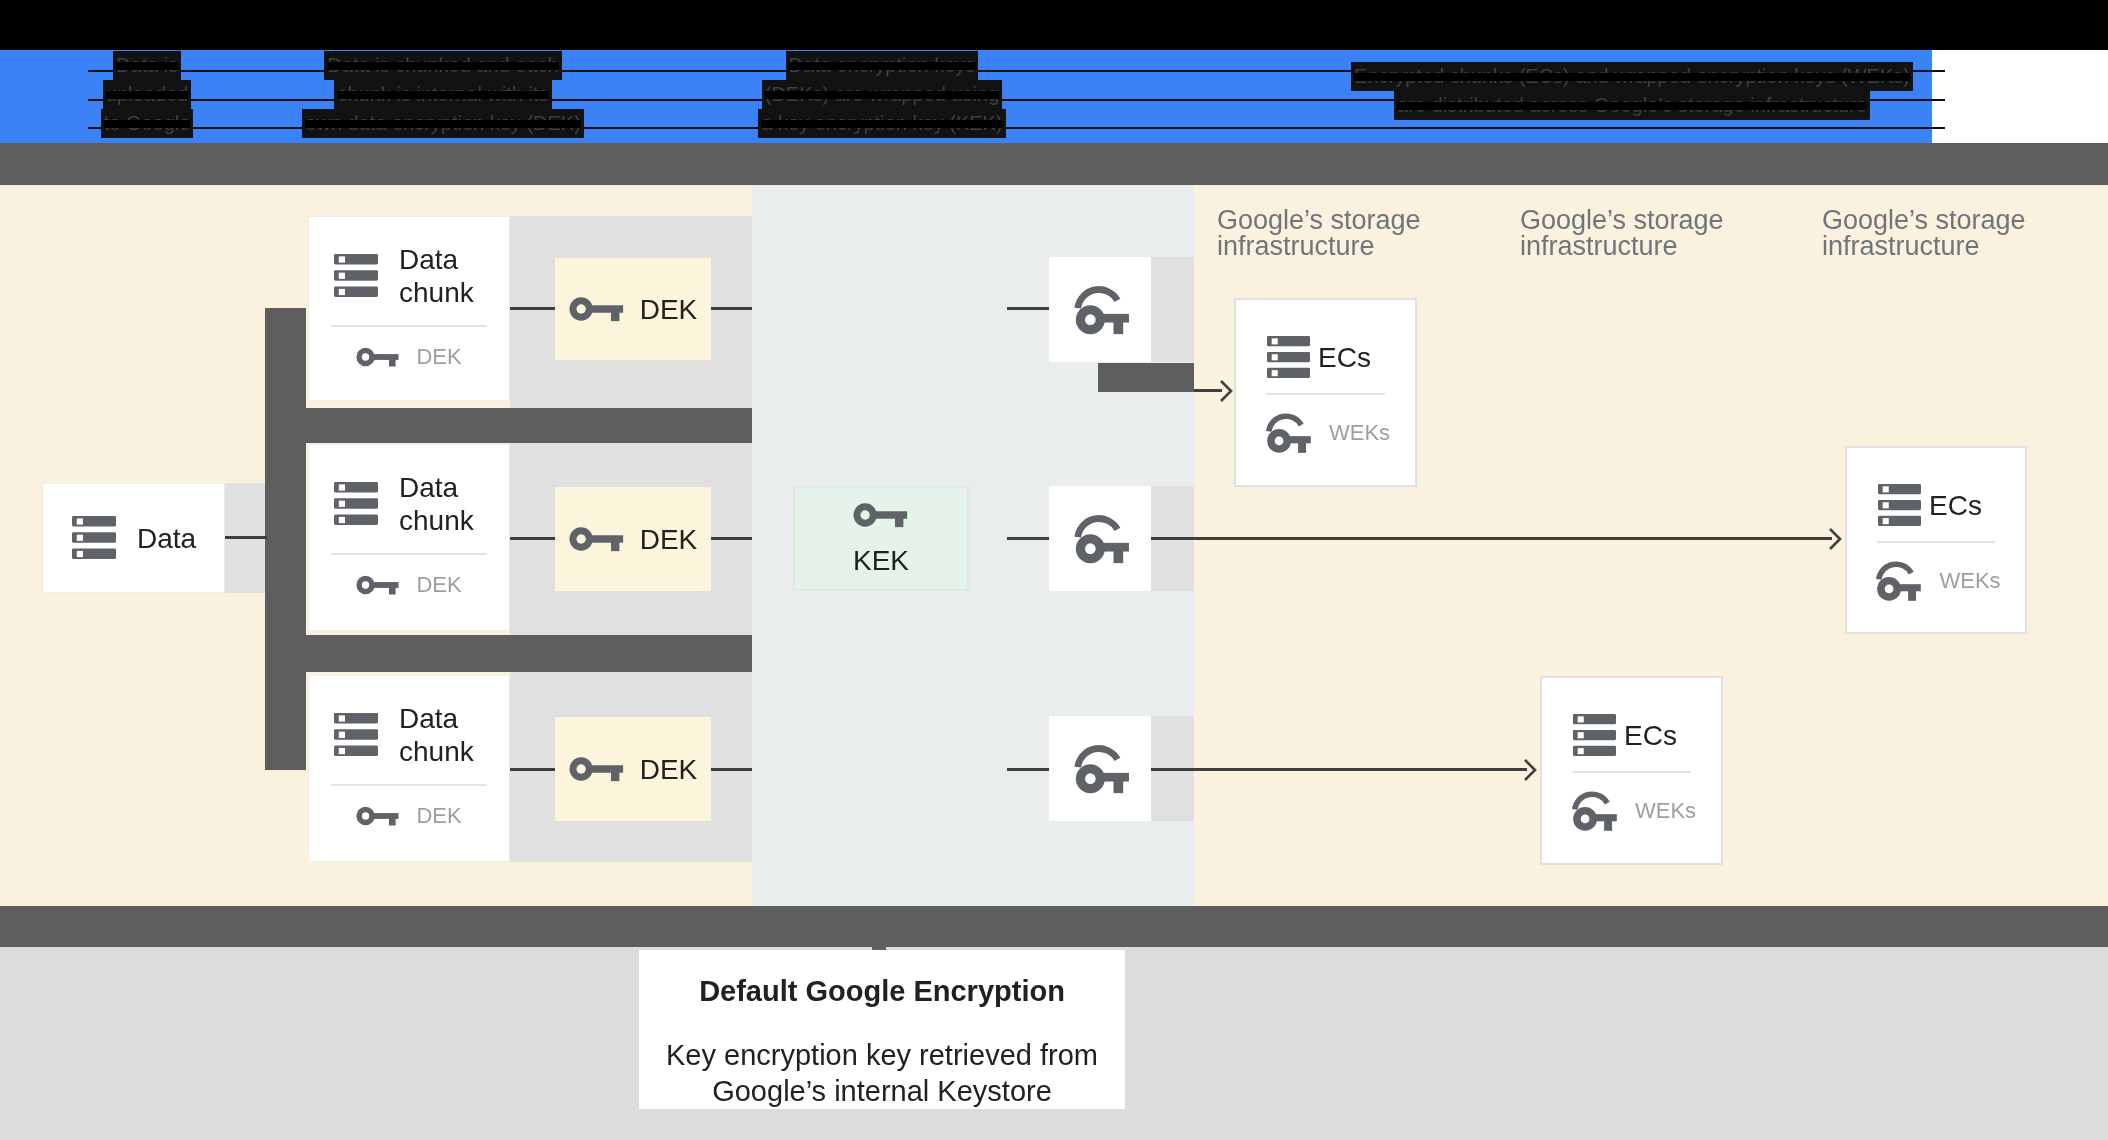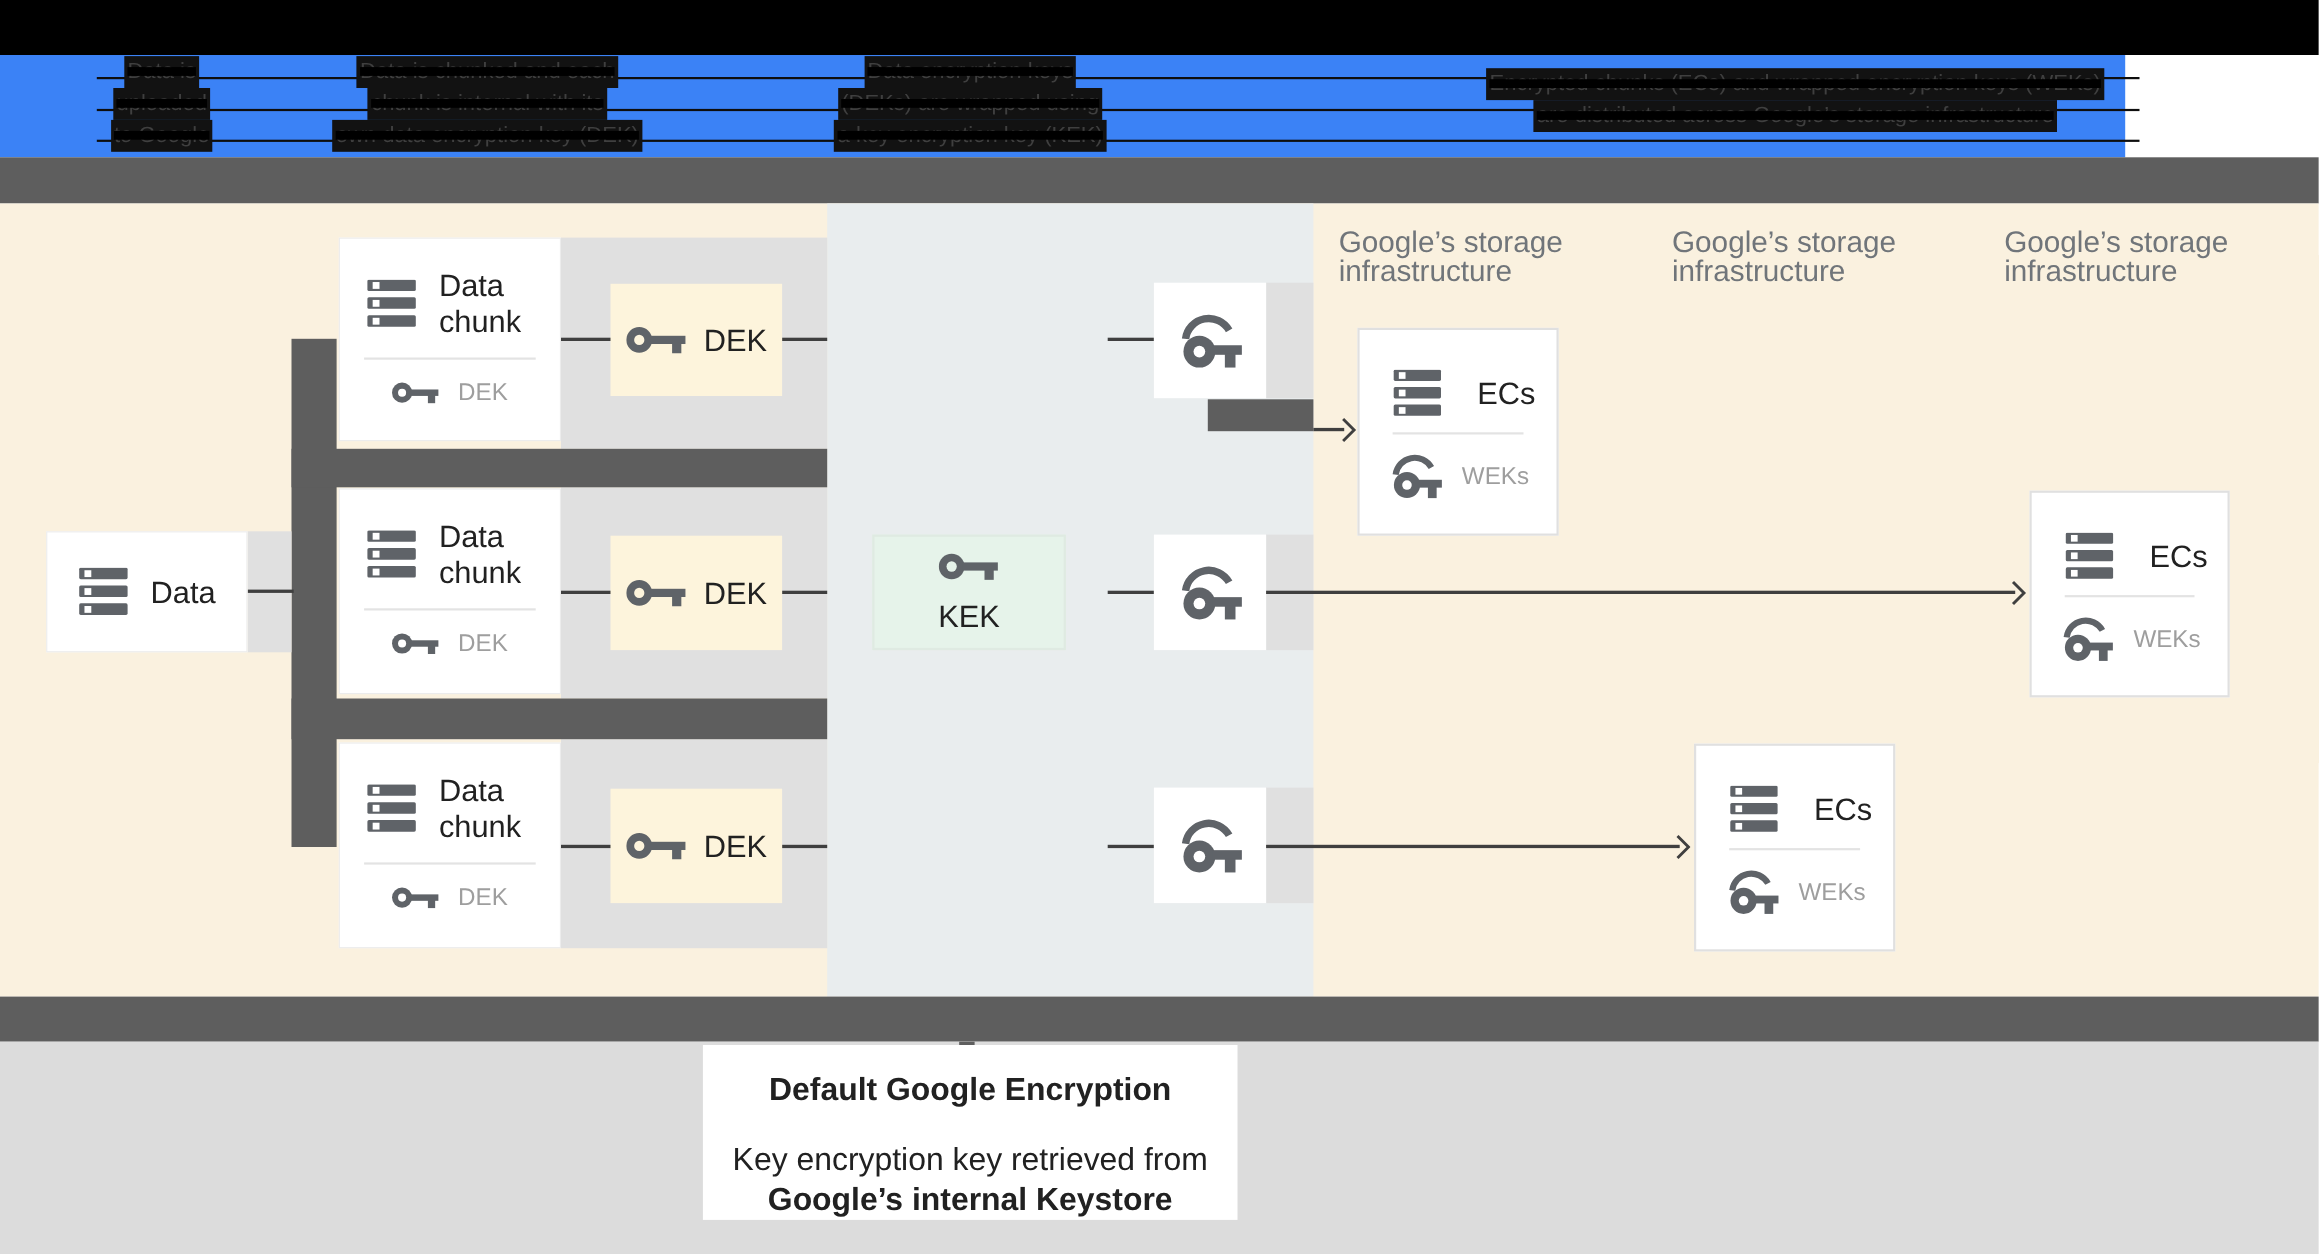--- a/index.html
+++ b/index.html
@@ -41,29 +41,29 @@
   .chunk-head{display:flex;align-items:center;gap:20px;padding:26px 0 0 24px;}
   .divider{border-top:2px solid #e3e3e3;margin:16px 22px 0 22px;}
   .keyrow{display:flex;align-items:center;justify-content:center;gap:16px;margin-top:17px;}
 
   .pill{display:flex;align-items:center;justify-content:center;gap:15px;box-sizing:border-box;}
   .dek-box{background:#fdf4dc;--hole:#fdf4dc;}
   .kek-box{background:#e6f3ea;border:2px solid #dfeae2;--hole:#e6f3ea;}
   .keybox{display:flex;align-items:center;justify-content:center;background:#fff;}
 
   .ecs-box{display:block;}
-  .ecs-head{display:flex;align-items:center;gap:32px;padding:36px 0 0 30px;}
+  .ecs-head{display:flex;align-items:center;gap:7px;padding:36px 0 0 30px;}
   .ecs-div{border-top:2px solid #e3e3e3;margin:14px 30px 0 30px;}
   .ecs-keyrow{display:flex;align-items:center;justify-content:center;gap:16px;margin-top:15px;}
 
   
   .caption-card{left:639px;top:950px;width:486px;height:159px;background:#fff;text-align:center;color:#212121;}
   .caption-title{font-size:29px;font-weight:bold;margin-top:25px;}
   .caption-body{font-size:29px;margin-top:29px;line-height:36px;}
-  .caption-bold{font-weight:bold;}
+  .caption-bold{font-weight:normal;}
   svg{display:block;}
 </style>
 </head>
 <body>
 
 <svg width="0" height="0" style="position:absolute">
   <defs>
     <symbol id="ic-server" viewBox="0 0 48 46">
       <g fill="#5f6368">
         <rect x="1" y="0" width="46" height="11" rx="1.5"></rect>

